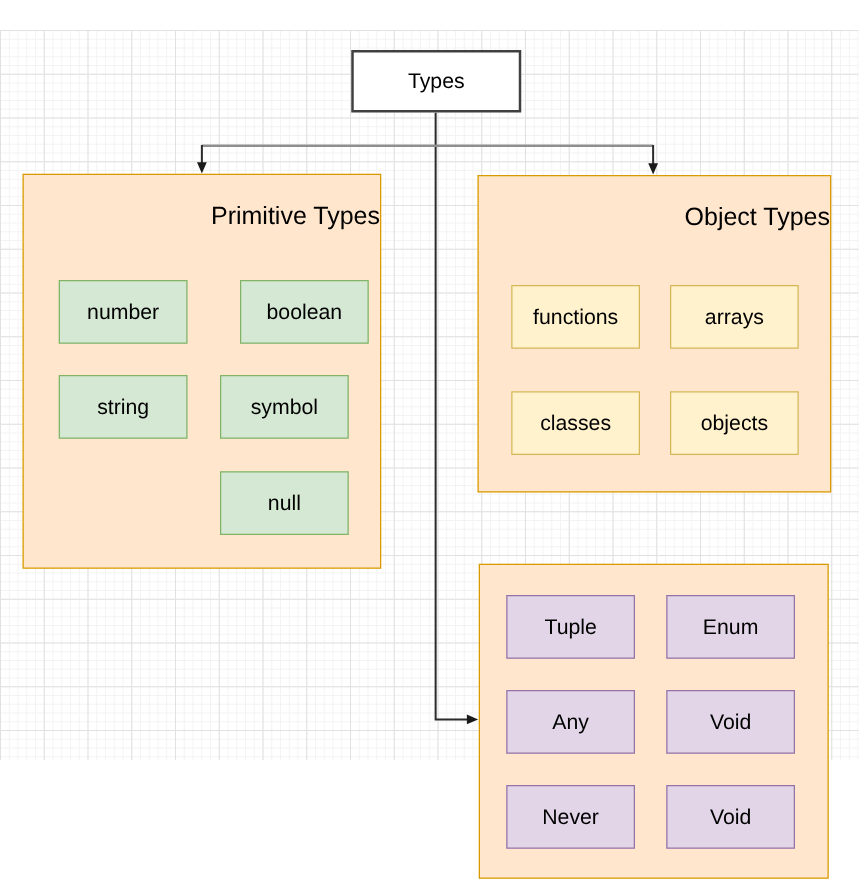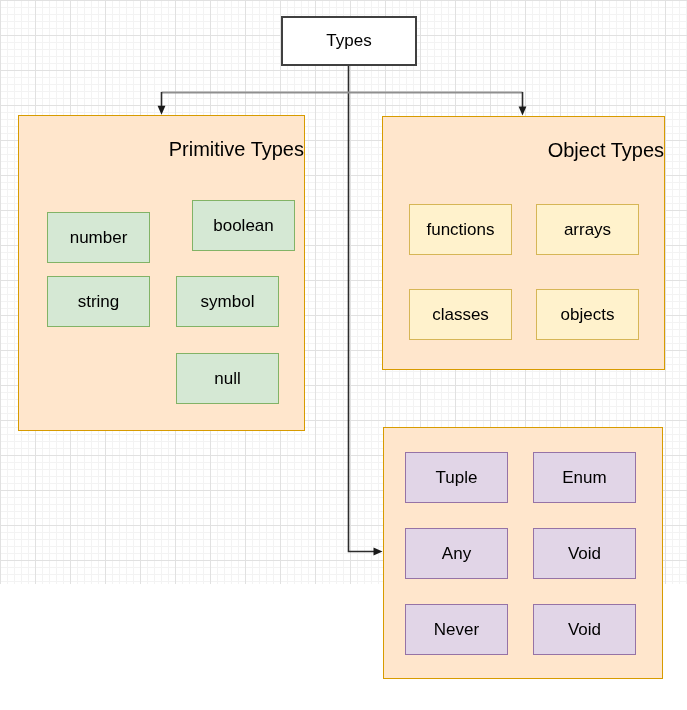--- a/index.html
+++ b/index.html
@@ -14,20 +14,21 @@
     position: relative;
     width: 687px;
     height: 584px;
     background-color: #ffffff;
     background-image:
       linear-gradient(to right, #e1e1e1 1px, transparent 1px),
       linear-gradient(to bottom, #e1e1e1 1px, transparent 1px),
       linear-gradient(to right, #f3f3f3 1px, transparent 1px),
       linear-gradient(to bottom, #f3f3f3 1px, transparent 1px);
     background-size: 35px 35px, 35px 35px, 7px 7px, 7px 7px;
+    margin-top: 24px;
   }
   svg.edges {
     position: absolute;
     left: 0; top: 0;
     z-index: 1;
   }
   .edge-dark { stroke: #2b2b2b; stroke-width: 1.6; fill: none; }
   .edge-gray { stroke: #8f8f8f; stroke-width: 2; fill: none; }
   .arrow { fill: #1a1a1a; stroke: none; }
   .node-root {
@@ -89,21 +90,21 @@
     <path class="edge-dark" d="M522.5,92 L522.5,107.5"></path>
     <polygon class="arrow" points="522.5,115.5 518.6,106.5 526.4,106.5"></polygon>
   </svg>
 
   <div class="node-root">
     <span>Types</span>
   </div>
 
   <div class="group g-primitive">
     <div class="group-title">Primitive Types</div>
-    <div class="item green" style="left:28px;  top:96px;text-align:center;">number</div>
+    <div class="item green" style="left:28px;  top:84px;text-align:center;">number</div>
     <div class="item green" style="left:173px; top:84px;">boolean</div>
     <div class="item green" style="left:28px;  top:160px;">string</div>
     <div class="item green" style="left:157px; top:160px;">symbol</div>
     <div class="item green" style="left:157px; top:237px;">null</div>
   </div>
 
   <div class="group g-object">
     <div class="group-title">Object Types</div>
     <div class="item yellow" style="left:26px;  top:87px;">functions</div>
     <div class="item yellow" style="left:153px; top:87px;">arrays</div>

